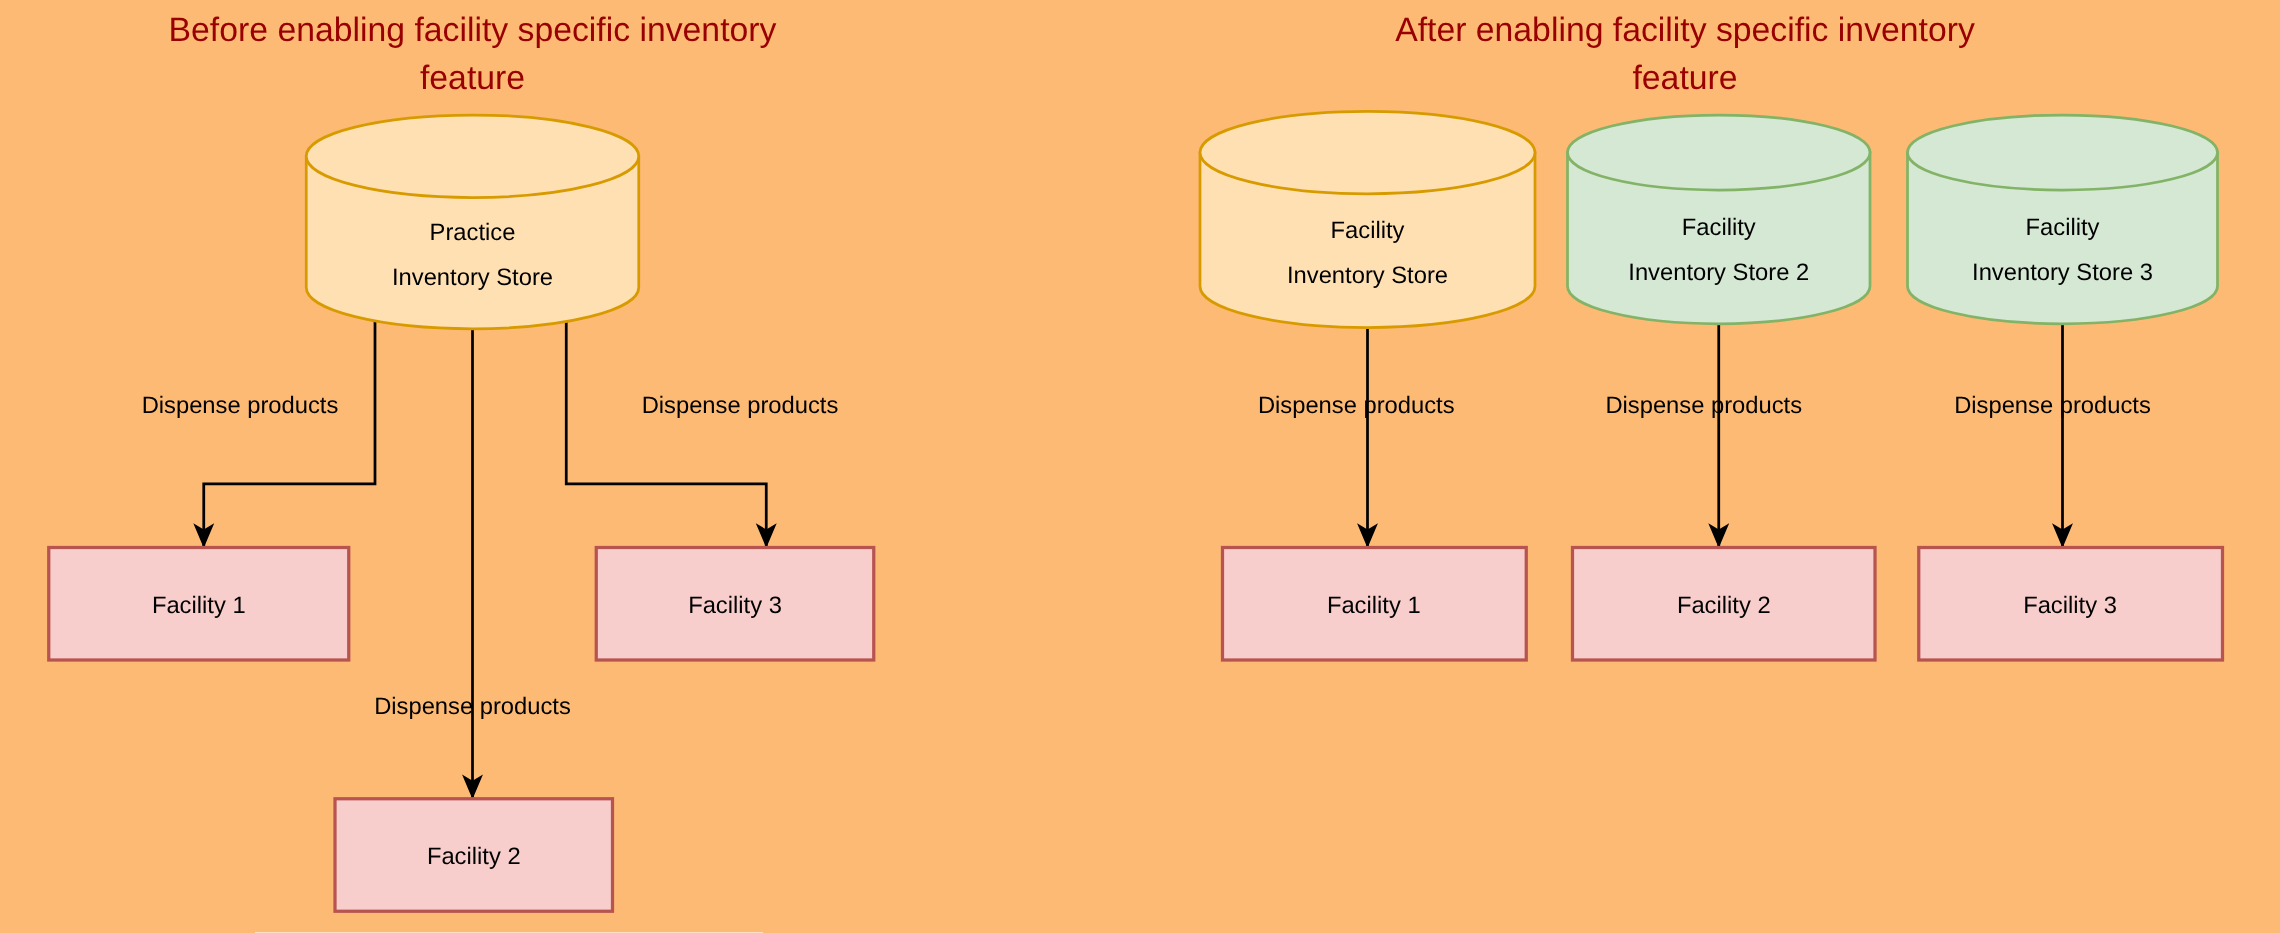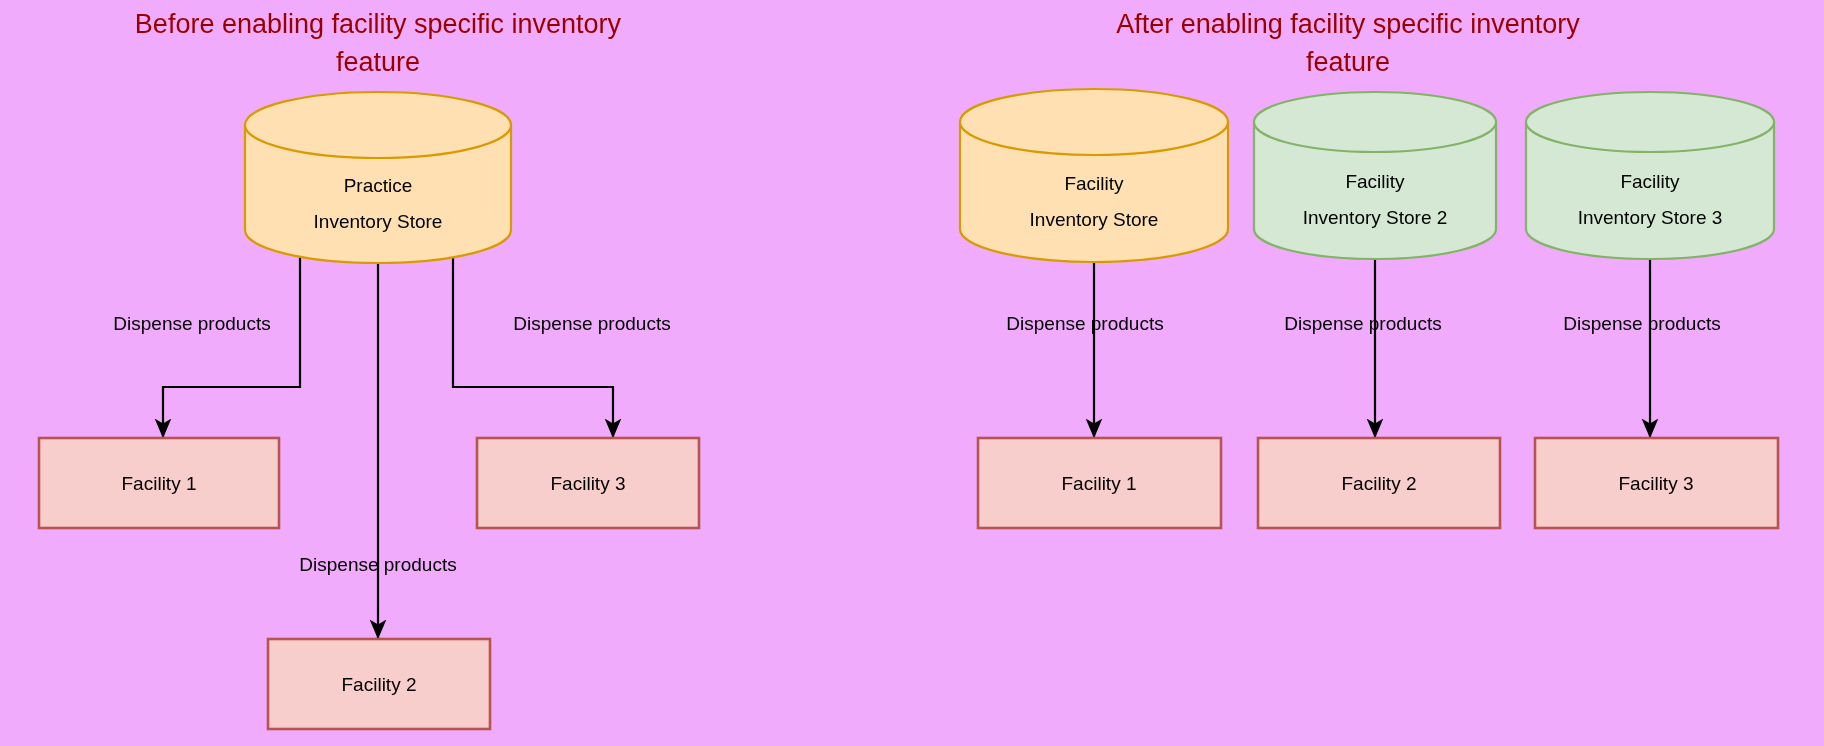--- a/index.html
+++ b/index.html
@@ -11,21 +11,21 @@
   body {
     width: 1824px;
     height: 746px;
     overflow: hidden;
     font-family: "Liberation Sans", sans-serif;
   }
   #canvas {
     position: relative;
     width: 1824px;
     height: 746px;
-    background: #f0abfc;
+    background: #fdba74;
   }
   svg.layer {
     position: absolute;
     left: 0;
     top: 0;
     width: 1824px;
     height: 746px;
     overflow: visible;
   }
   .title-text {

